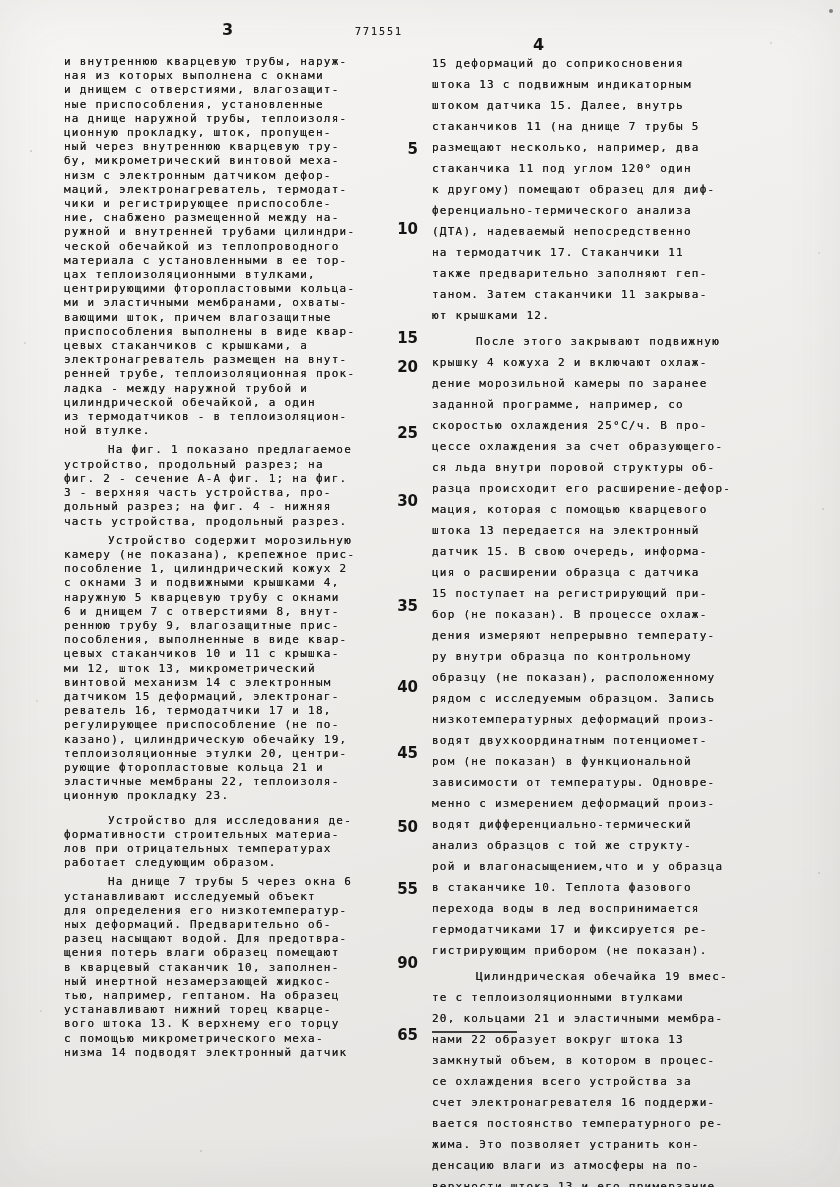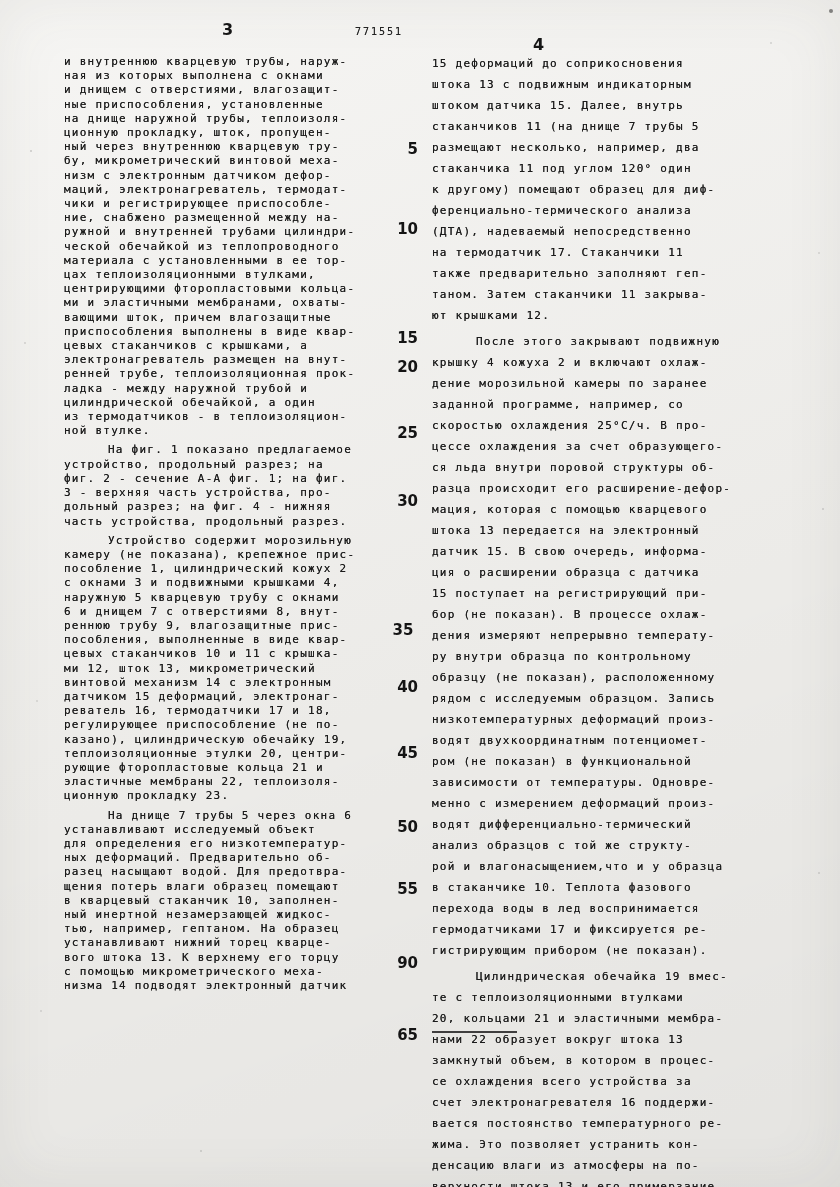--- a/index.html
+++ b/index.html
@@ -153,20 +153,24 @@
 ми 12, шток 13, микрометрический
 винтовой механизм 14 с электронным
 датчиком 15 деформаций, электронаг-
 реватель 16, термодатчики 17 и 18,
 регулирующее приспособление (не по-
 казано), цилиндрическую обечайку 19,
 теплоизоляционные этулки 20, центри-
 рующие фторопластовые кольца 21 и
 эластичные мембраны 22, теплоизоля-
 ционную прокладку 23.</p>
+      <p class="para indent extra-space">Устройство для исследования де-
+формативности строительных материа-
+лов при отрицательных температурах
+работает следующим образом.</p>
       <p class="para indent">На днище 7 трубы 5 через окна 6
 устанавливают исследуемый объект
 для определения его низкотемператур-
 ных деформаций. Предварительно об-
 разец насыщают водой. Для предотвра-
 щения потерь влаги образец помещают
 в кварцевый стаканчик 10, заполнен-
 ный инертной незамерзающей жидкос-
 тью, например, гептаном. На образец
 устанавливают нижний торец кварце-
@@ -247,21 +251,21 @@
 наружной кварцевой трубы 5 во внут-</p>
     </div>
 
   <div class="gutter">
       <div class="gutter-num" style="top: 140px;">5</div>
       <div class="gutter-num" style="top: 220px;">10</div>
       <div class="gutter-num" style="top: 296px; margin-top: 33px;">15</div>
       <div class="gutter-num" style="top: 358px;">20</div>
       <div class="gutter-num" style="top: 424px;">25</div>
       <div class="gutter-num" style="top: 492px;">30</div>
-      <div class="gutter-num" style="top: 621px; text-align: center;">35</div>
+      <div class="gutter-num" style="top: 597px;">35</div>
       <div class="gutter-num" style="top: 678px;">40</div>
       <div class="gutter-num" style="top: 744px;">45</div>
       <div class="gutter-num" style="top: 818px;">50</div>
       <div class="gutter-num" style="top: 880px;">55</div>
       <div class="gutter-num" style="top: 954px;">90</div>
       <div class="gutter-num" style="top: 1026px;">65</div>
     </div>
 
   <div class="underline-artifact"></div>
 

